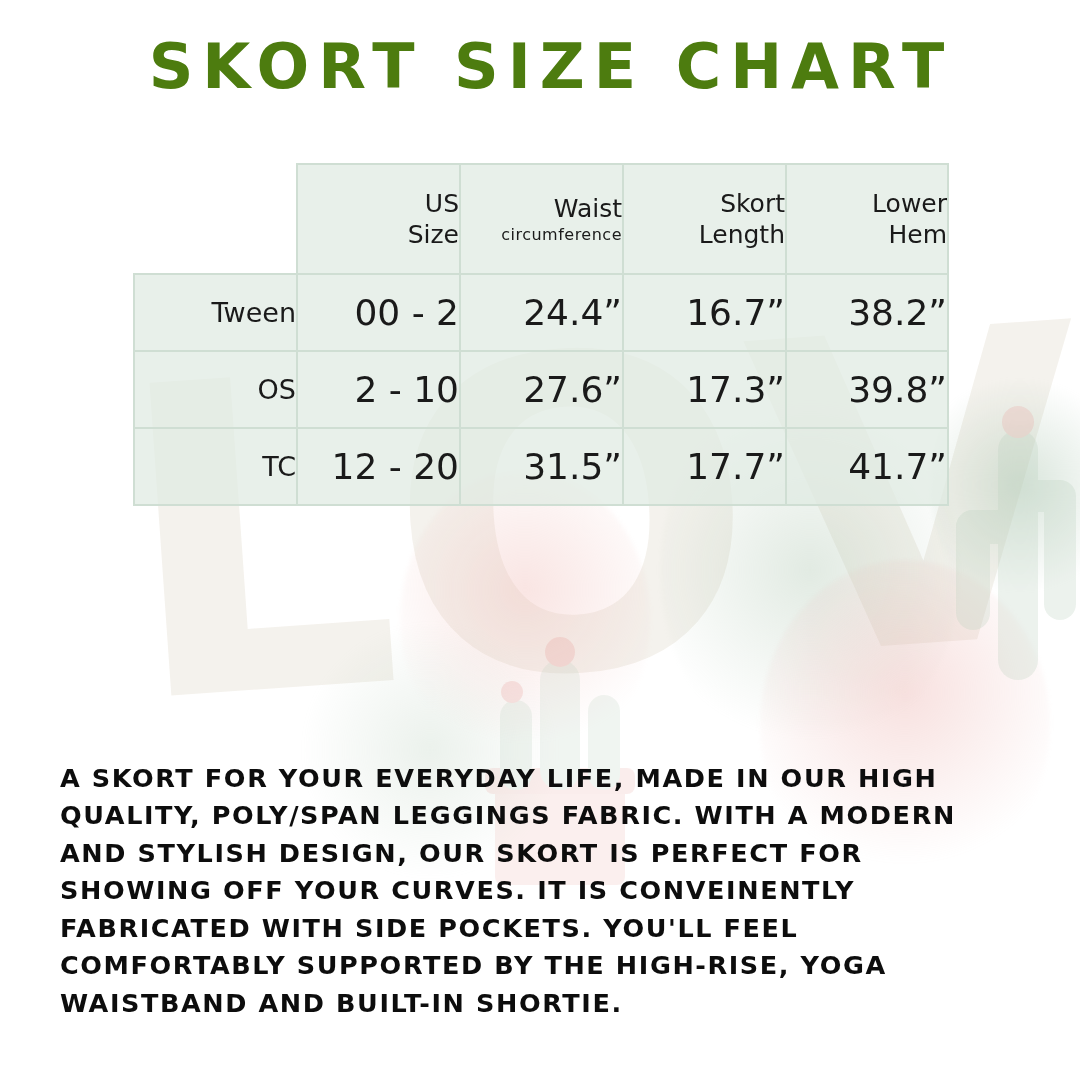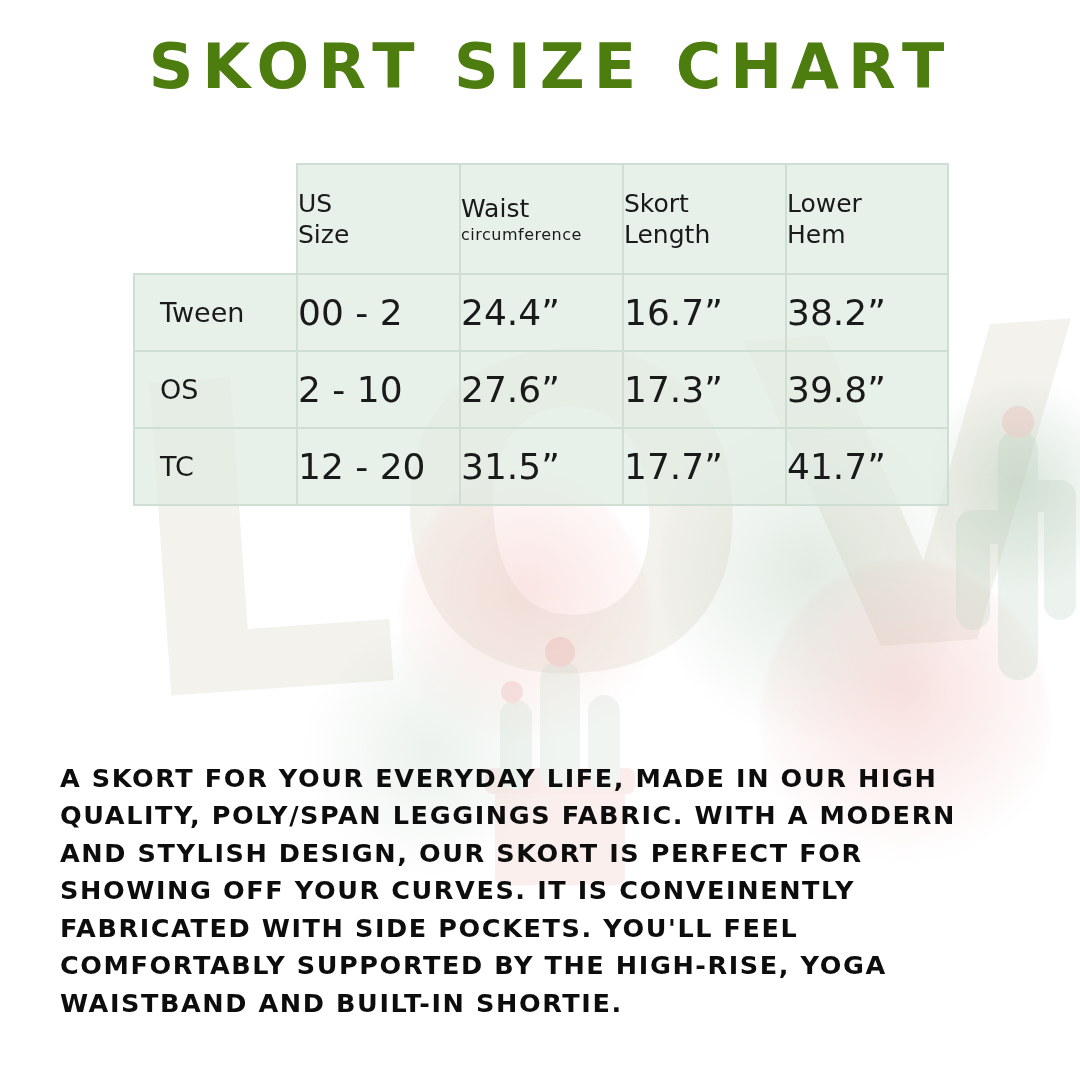--- a/index.html
+++ b/index.html
@@ -89,21 +89,21 @@
   }
   table.size-chart {
     border-collapse: collapse;
     width: 100%;
     table-layout: fixed;
   }
   table.size-chart td,
   table.size-chart th {
     border: 2px solid #cfded3;
     background: rgba(223,234,226,.72);
-    text-align: left;
+    text-align: right;
     vertical-align: middle;
     color: #1a1a1a;
     font-weight: 400;
     padding: 0;
   }
   
   table.size-chart .corner-blank {
     background: transparent;
     border: none;
   }

